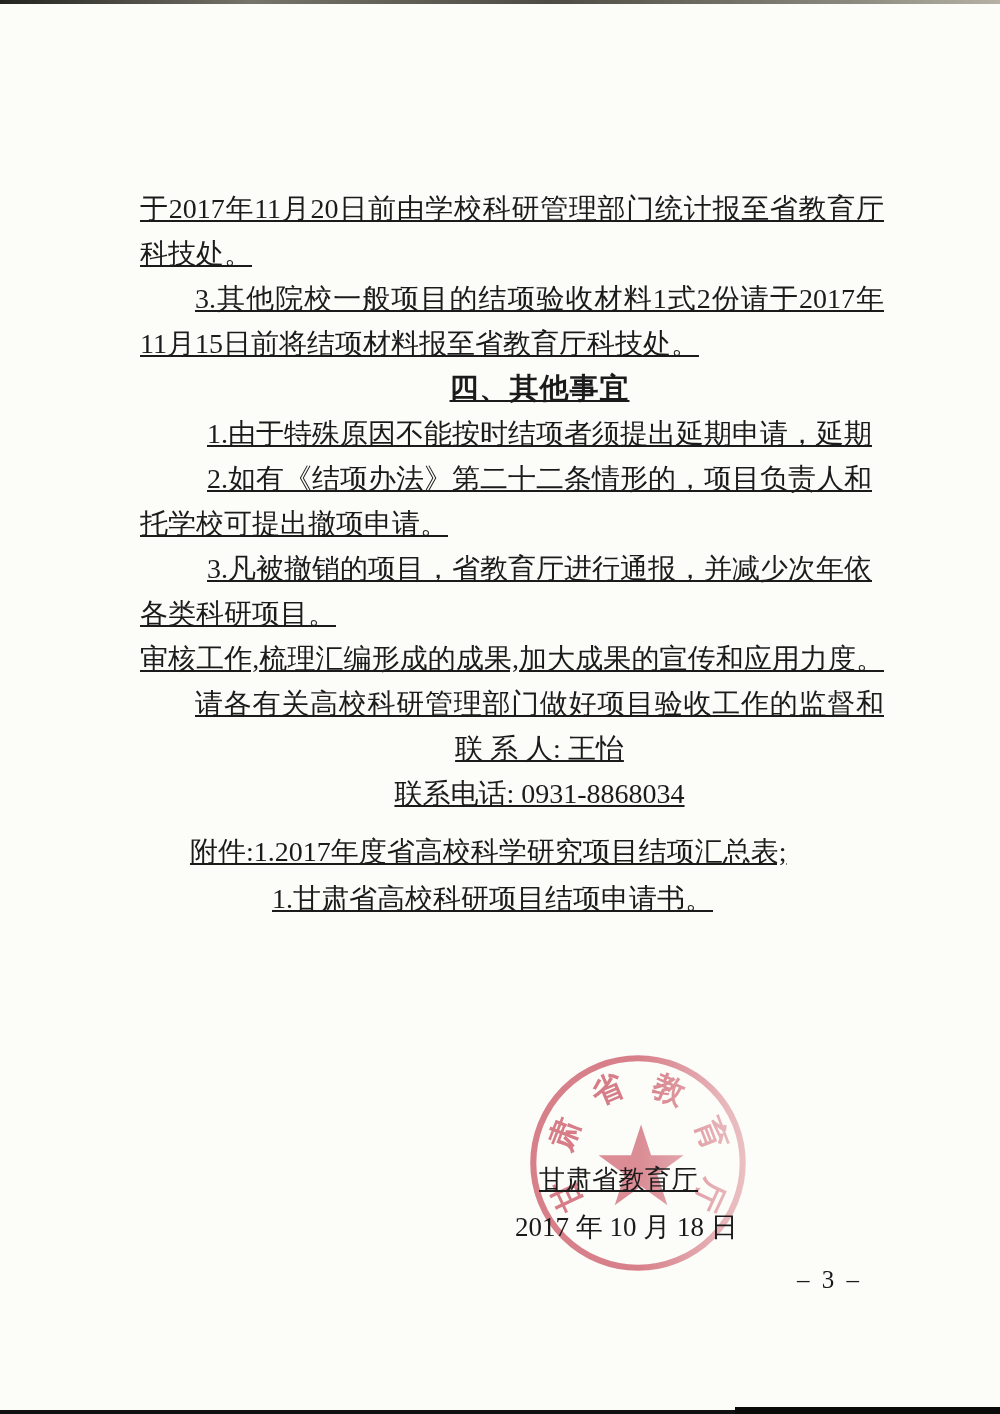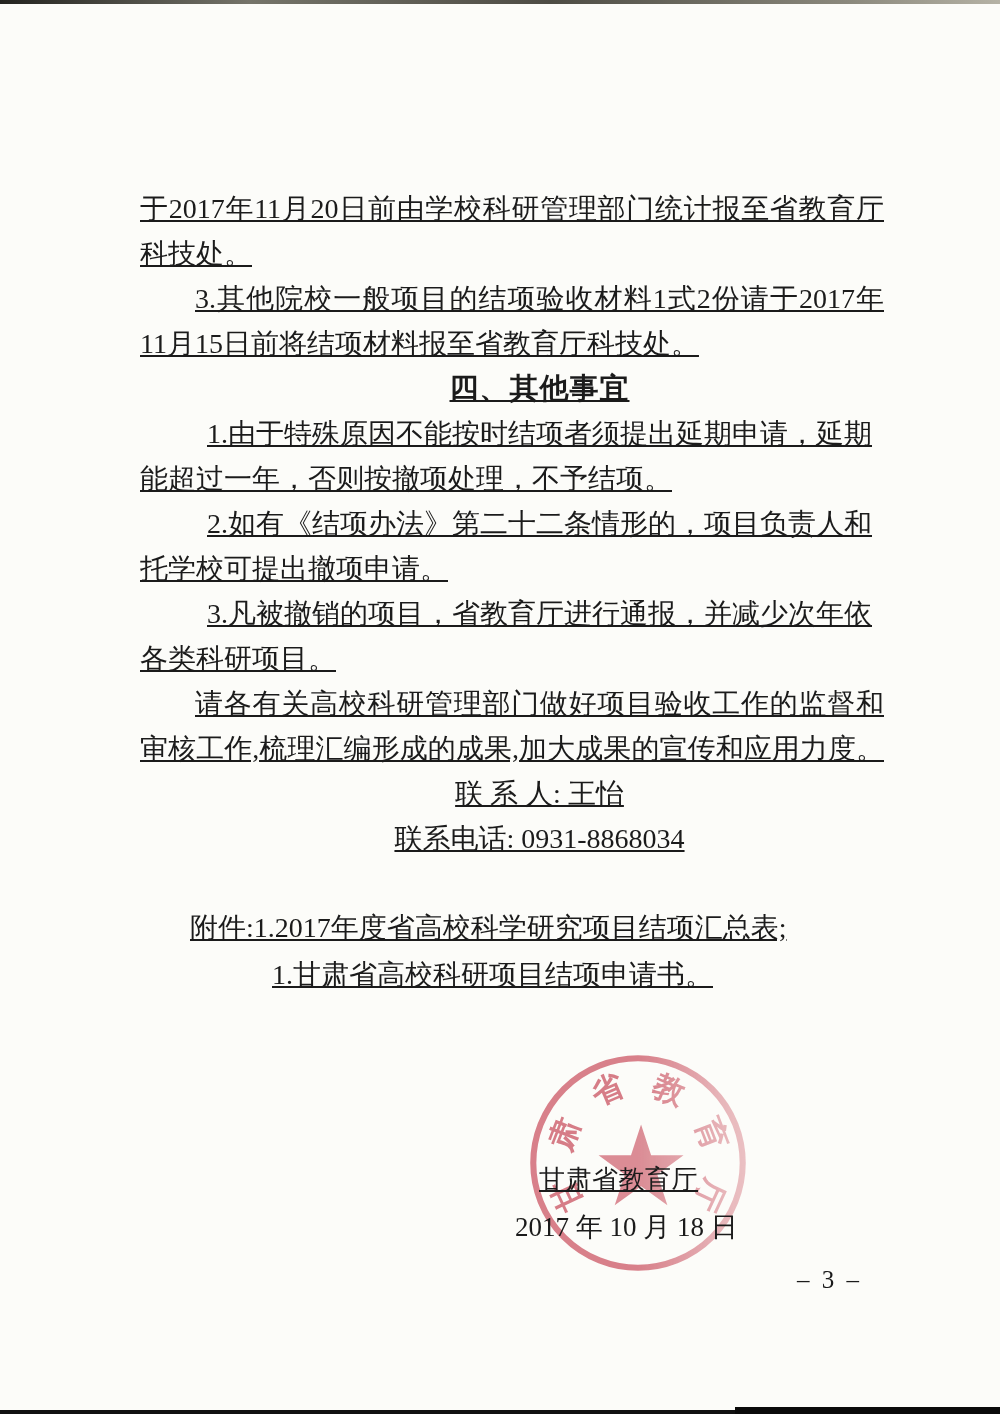--- a/index.html
+++ b/index.html
@@ -38,21 +38,21 @@
     overflow: hidden;
   }
   .fill { text-align: justify; text-align-last: justify; }
   .ind  { padding-left: 55px; text-align: center; }
   .heading {
     font-family: "Liberation Sans", "DejaVu Sans", sans-serif;
     font-weight: bold;
     font-size: 29px;
     letter-spacing: 1px;
   }
-  .attach1 { margin-top: 43px; height: 47px; line-height: 47px; padding-left: 50px; }
+  .attach1 { margin-top: 12px; height: 47px; line-height: 47px; padding-left: 50px; }
   .attach2 { height: 47px; line-height: 47px; padding-left: 132px; }
 
   
   .sig-name {
     position: absolute; left: 539px; top: 1164px;
     font-size: 26px; line-height: 32px; letter-spacing: 0.5px;
     z-index: 3;
     text-decoration: underline;
   }
   .sig-date {
@@ -87,27 +87,26 @@
 <div class="edge-bottom"></div>
 <div class="edge-bottom-right"></div>
 
 <div class="text-block">
   <div class="line fill">于2017年11月20日前由学校科研管理部门统计报至省教育厅</div>
   <div class="line">科技处。</div>
   <div class="line ind fill">3.其他院校一般项目的结项验收材料1式2份请于2017年</div>
   <div class="line">11月15日前将结项材料报至省教育厅科技处。</div>
   <div class="line ind heading">四、其他事宜</div>
   <div class="line ind fill">1.由于特殊原因不能按时结项者须提出延期申请，延期不</div>
-  <div class="line">能超过一年，否则按撤项处理，不予结项。</div>
   <div class="line ind fill">2.如有《结项办法》第二十二条情形的，项目负责人和依</div>
   <div class="line">托学校可提出撤项申请。</div>
   <div class="line ind fill">3.凡被撤销的项目，省教育厅进行通报，并减少次年依托</div>
   <div class="line">各类科研项目。</div>
+  <div class="line fill">审核工作,梳理汇编形成的成果,加大成果的宣传和应用力度。</div>
   <div class="line ind fill">请各有关高校科研管理部门做好项目验收工作的监督和</div>
-  <div class="line fill">审核工作,梳理汇编形成的成果,加大成果的宣传和应用力度。</div>
   <div class="line ind">联 系 人: 王怡</div>
   <div class="line ind">联系电话: 0931-8868034</div>
   <div class="line attach1">附件:1.2017年度省高校科学研究项目结项汇总表;</div>
   <div class="line attach2">1.甘肃省高校科研项目结项申请书。</div>
 </div>
 
 <div class="seal">
   <svg viewBox="0 0 240 240">
     <defs>
       <linearGradient id="sealFade" x1="0" y1="0" x2="1" y2="0">

